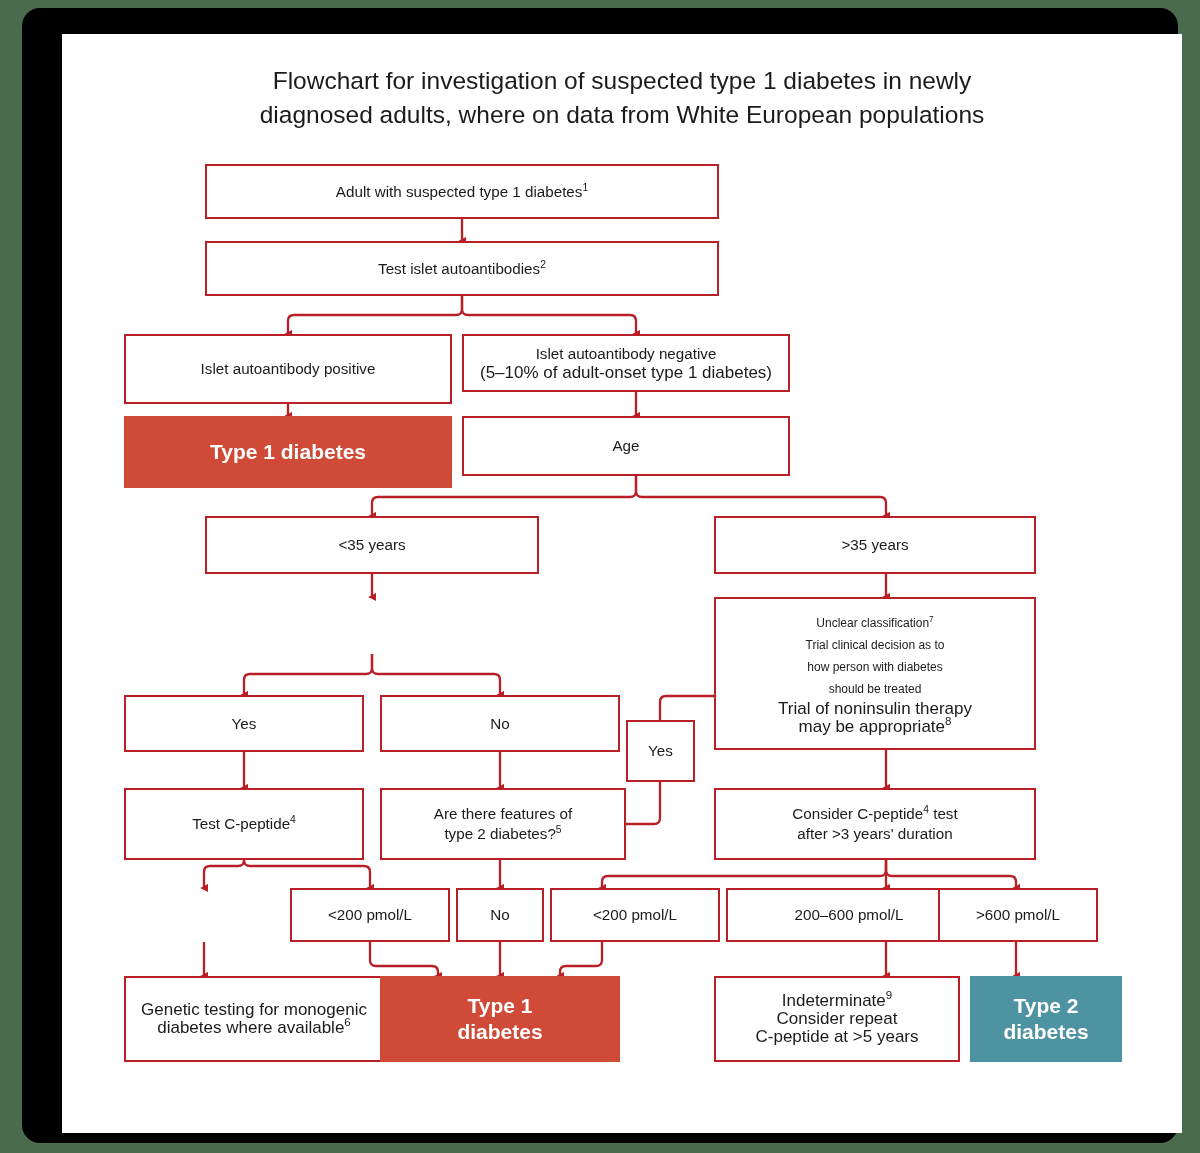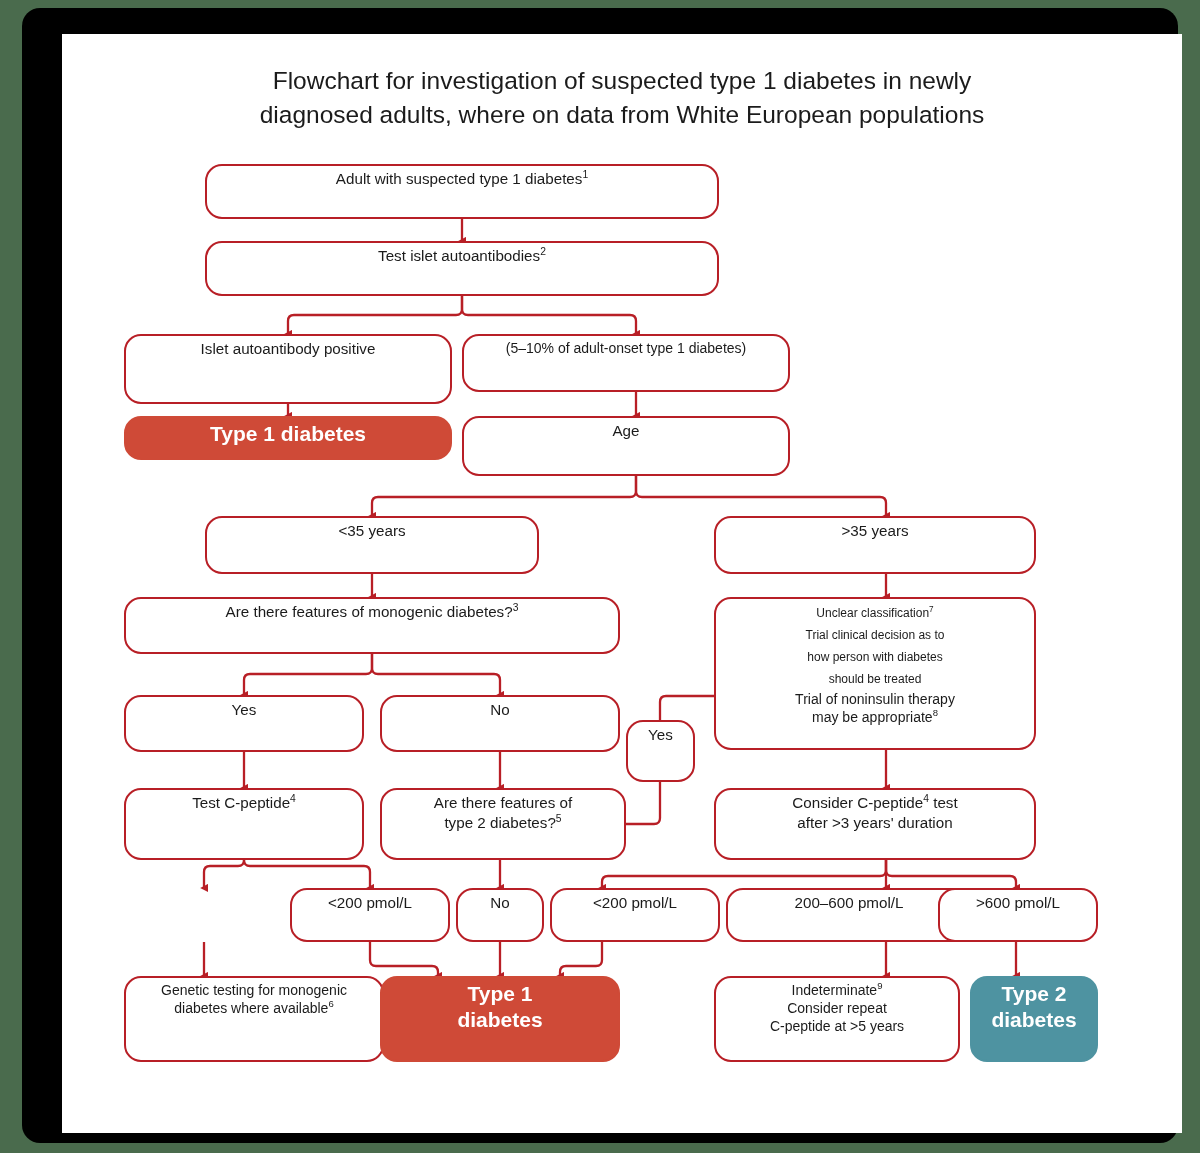--- a/index.html
+++ b/index.html
@@ -57,23 +57,24 @@
     left: 0;
     top: 0;
     width: 1120px;
     height: 1099px;
     pointer-events: none;
   }
   .node {
     position: absolute;
     box-sizing: border-box;
     border: 2.3px solid #b81f26;
-    border-radius: 17px;
+    border-radius: 0;
     background: #ffffff;
     display: flex;
+    align-items: center;
     justify-content: center;
     text-align: center;
     color: #1b1b1b;
     font-size: 15.2px;
     line-height: 20px;
     padding: 3px 8px;
   }
   .node.t1 {
     background: #cf4a37;
     border-color: #cf4a37;
@@ -85,21 +86,21 @@
     border-color: #4e93a1;
     color: #ffffff;
     font-weight: bold;
   }
   .node.big {
     font-size: 21px;
     line-height: 26px;
   }
   .node .inner { width: 100%; }
   .ln { display: block; }
-  .sm { font-size: 14px; line-height: 18px; }
+  .sm { font-size: 17px; line-height: 18px; }
   .md { font-size: 15.2px; line-height: 19.5px; }
   .lg { font-size: 12px; line-height: 22px; }
   sup { font-size: 0.68em; vertical-align: super; line-height: 0; }
 </style>
 </head>
 <body>
 
 <div class="page-frame">
   <div class="card">
 
@@ -183,45 +184,41 @@
           <span>Test islet autoantibodies</span><sup>2</sup>
         </div>
       </div>
 
       <div class="node" style="left:62px; top:300px; width:328px; height:70px;">
         <div class="inner">Islet autoantibody positive</div>
       </div>
 
       <div class="node" style="left:400px; top:300px; width:328px; height:58px;">
         <div class="inner">
+          <span class="ln md">Islet autoantibody negative</span>
           <span class="ln sm">(5–10% of adult-onset type 1 diabetes)</span>
         </div>
       </div>
 
-      <div class="node t1 big" style="left:62px; top:382px; width:328px; height:44px;">
+      <div class="node t1 big" style="left:62px; top:382px; width:328px; height:72px;">
         <div class="inner">Type 1 diabetes</div>
       </div>
 
       <div class="node" style="left:400px; top:382px; width:328px; height:60px;">
         <div class="inner">Age</div>
       </div>
 
       <div class="node" style="left:143px; top:482px; width:334px; height:58px;">
         <div class="inner">&lt;35 years</div>
       </div>
 
       <div class="node" style="left:652px; top:482px; width:322px; height:58px;">
         <div class="inner">&gt;35 years</div>
       </div>
 
-      <div class="node" style="left:62px; top:563px; width:496px; height:57px;">
-        <div class="inner">
-          <span>Are there features of monogenic diabetes?</span><sup>3</sup>
-        </div>
-      </div>
 
       <div class="node" style="left:652px; top:563px; width:322px; height:153px;">
         <div class="inner">
           <span class="ln lg"><span>Unclear classification</span><sup>7</sup></span>
           <span class="ln lg">Trial clinical decision as to</span>
           <span class="ln lg">how person with diabetes</span>
           <span class="ln lg">should be treated</span>
           <span class="ln sm">Trial of noninsulin therapy</span>
           <span class="ln sm"><span>may be appropriate</span><sup>8</sup></span>
         </div>
@@ -295,21 +292,21 @@
       </div>
 
       <div class="node" style="left:652px; top:942px; width:246px; height:86px;">
         <div class="inner">
           <span class="ln sm"><span>Indeterminate</span><sup>9</sup></span>
           <span class="ln sm">Consider repeat</span>
           <span class="ln sm">C-peptide at &gt;5 years</span>
         </div>
       </div>
 
-      <div class="node t2 big" style="left:908px; top:942px; width:128px; height:86px;">
+      <div class="node t2 big" style="left:908px; top:942px; width:152px; height:86px;">
         <div class="inner">
           <span class="ln">Type 2</span>
           <span class="ln">diabetes</span>
         </div>
       </div>
 
     </div>
   </div>
 </div>
 

